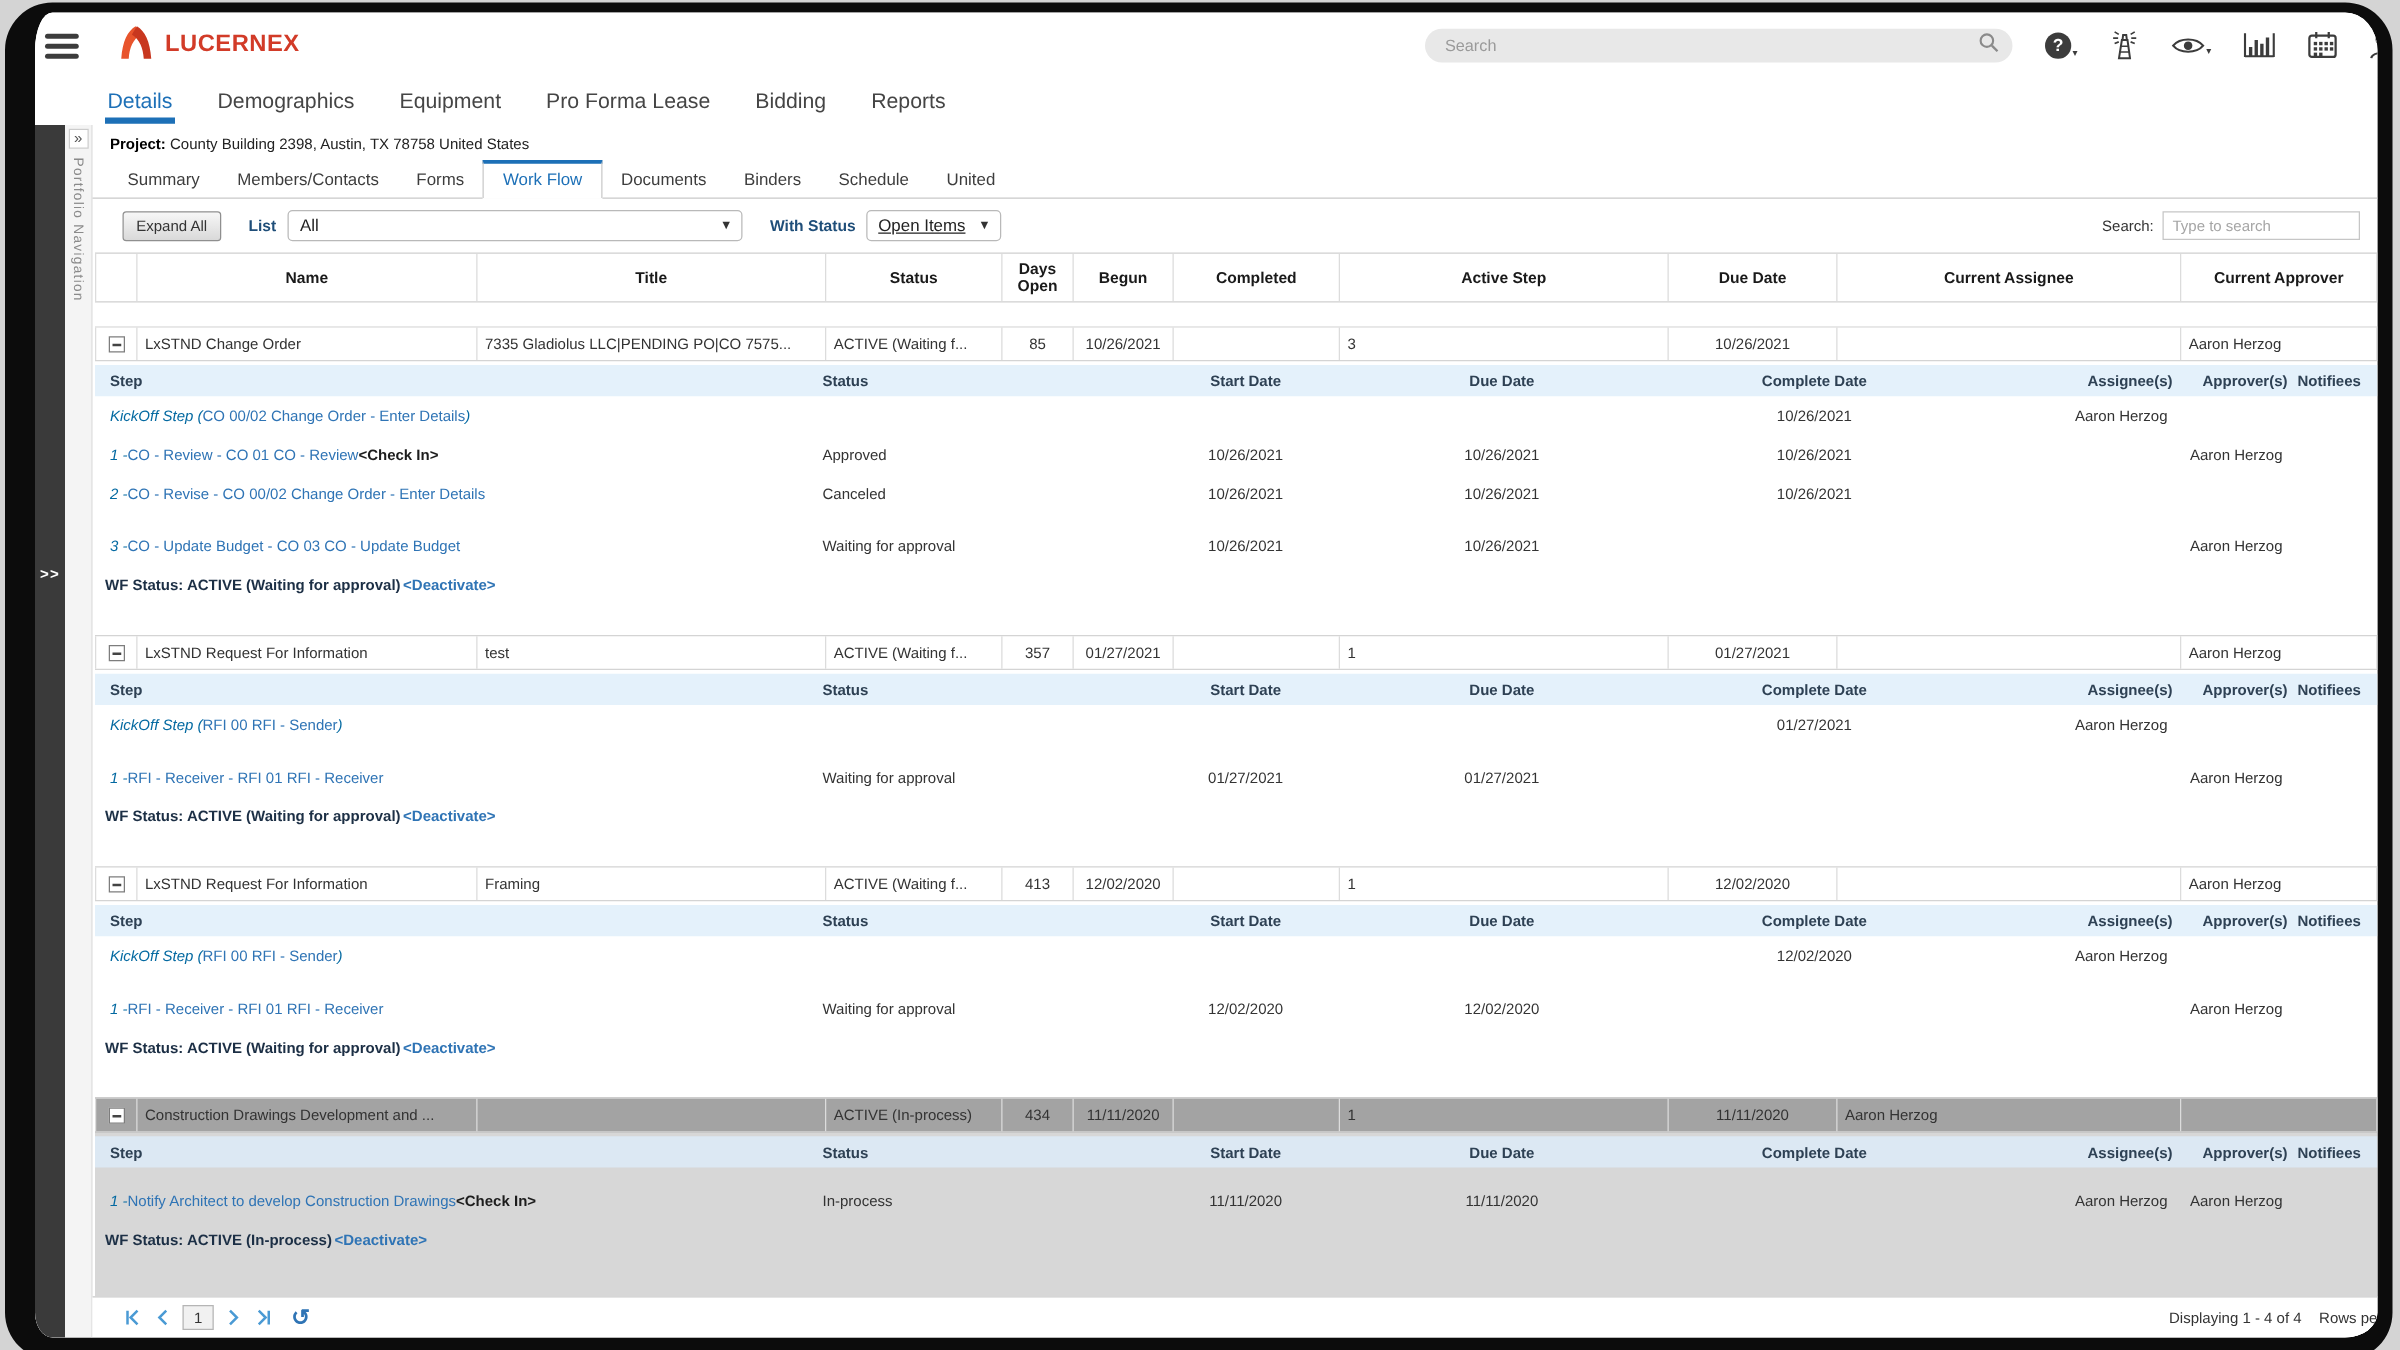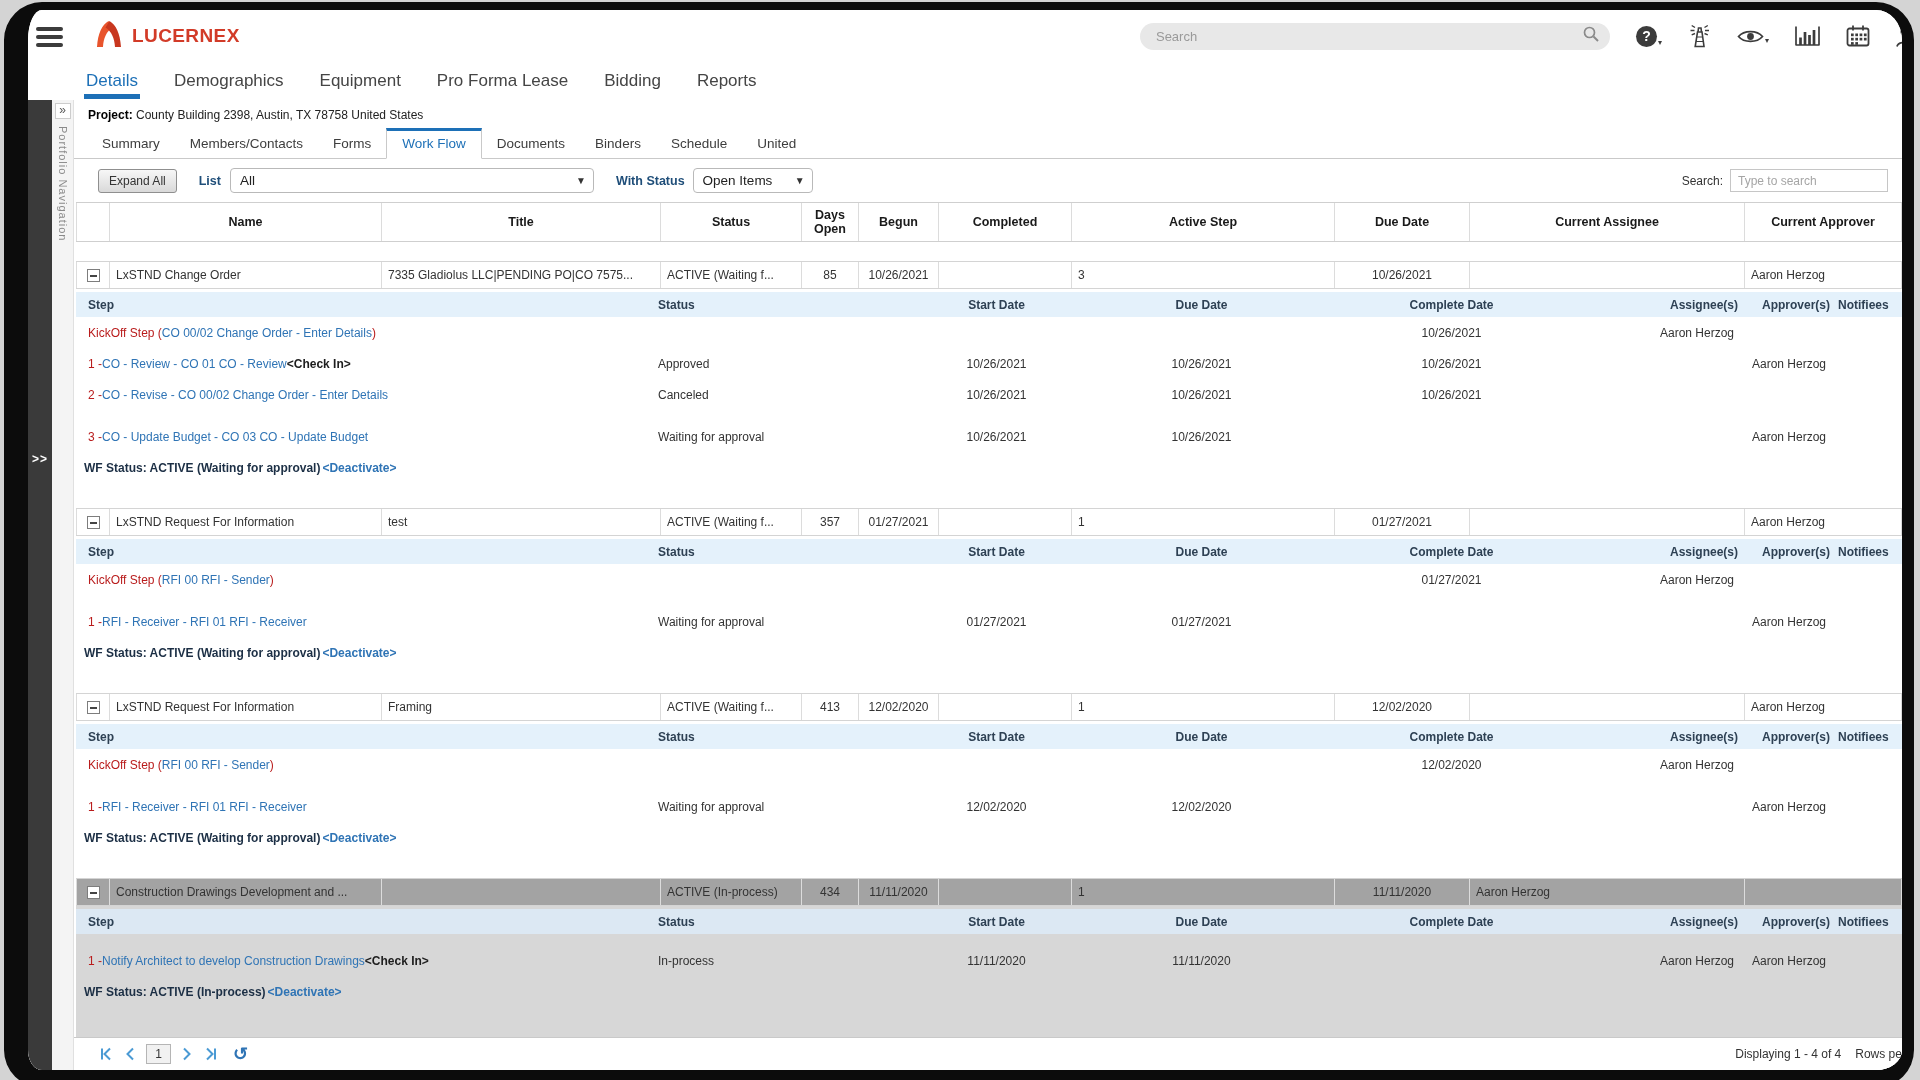--- a/index.html
+++ b/index.html
@@ -57,21 +57,21 @@
 
   
   .toolbar{display:flex;align-items:center;padding:9px 14px 9px 24px;font-size:12px;flex:0 0 auto;}
   .btn-expand{padding:4px 10px;border:1px solid #8f8f8f;border-radius:3px;
     background:linear-gradient(#f7f7f7,#d9d9d9);font-size:12px;color:#333;cursor:pointer;}
   .dd-label{font-weight:bold;color:#1f4e79;margin-left:22px;font-size:12.5px;white-space:nowrap;}
   .dd{position:relative;border:1px solid #b9b9b9;border-radius:4px;background:#fff;height:25px;
     line-height:23px;padding:0 24px 0 9px;font-size:13.5px;color:#222;cursor:pointer;white-space:nowrap;overflow:hidden;}
   .dd .chev{position:absolute;right:7px;top:0;font-size:10px;color:#333;}
   .list-dd{width:364px;margin-left:9px;}
-  .status-dd{width:120px;margin-left:8px;}
+  .status-dd{width:108px;margin-left:8px;text-decoration:underline;}
   .tb-search{margin-left:auto;display:flex;align-items:center;gap:7px;}
   .tb-search label{color:#333;font-size:12px;}
   .tb-search input{width:158px;height:23px;border:1px solid #c6c6c6;padding:0 7px;font-size:12px;color:#444;
     outline:none;font-family:"Liberation Sans",sans-serif;}
   .tb-search input::placeholder{color:#a5a5a5;}
 
   
   .grid-main{display:grid;grid-template-columns:34px 272px 279px 141px 57px 80px 133px 263px 135px 275px minmax(100px,1fr);}
   .thead{flex:0 0 auto;margin:0 0 0 2px;border-top:1px solid #cfcfcf;border-bottom:1px solid #cfcfcf;}
   .hc{min-height:38px;display:flex;align-items:center;justify-content:center;text-align:center;
@@ -96,21 +96,21 @@
   .steps-head{background:#e4f1fb;margin-top:3px;}
   .sh{height:25px;display:flex;align-items:center;font-weight:bold;font-size:12px;color:#2e4154;
     padding:0 4px;white-space:nowrap;overflow:hidden;text-align:right;}
   .sh.ac{justify-content:center;}
   .sh.ar{justify-content:flex-end;}
   .step-row .sc{min-height:31px;display:flex;align-items:center;font-size:12px;color:#333;
     padding:0 4px;white-space:nowrap;overflow:hidden;}
   .sc.ac{justify-content:center;}
   .sc.ar{justify-content:flex-end;padding-right:8px;}
   .step-row.gap{margin-top:11px;}
-  .step-plain{color:#b91c1c;}
+  .step-plain{color:#0369a1;font-style:italic;}
   .step-link{color:#2f74b5;cursor:pointer;}
   .step-bold{font-weight:bold;color:#1d1d1d;}
   .wf-row{padding:9px 0 6px 8px;font-size:12px;}
   .wf-label{font-weight:bold;color:#1c2f45;}
   .wf-action{font-weight:bold;color:#2f74b5;margin-left:2px;cursor:pointer;}
 
   
   .footerbar{height:33px;flex:0 0 auto;border-top:1px solid #c9c9c9;display:flex;align-items:center;
     padding:0 12px 0 24px;background:#fff;}
   .pager{display:flex;align-items:center;gap:11px;}

